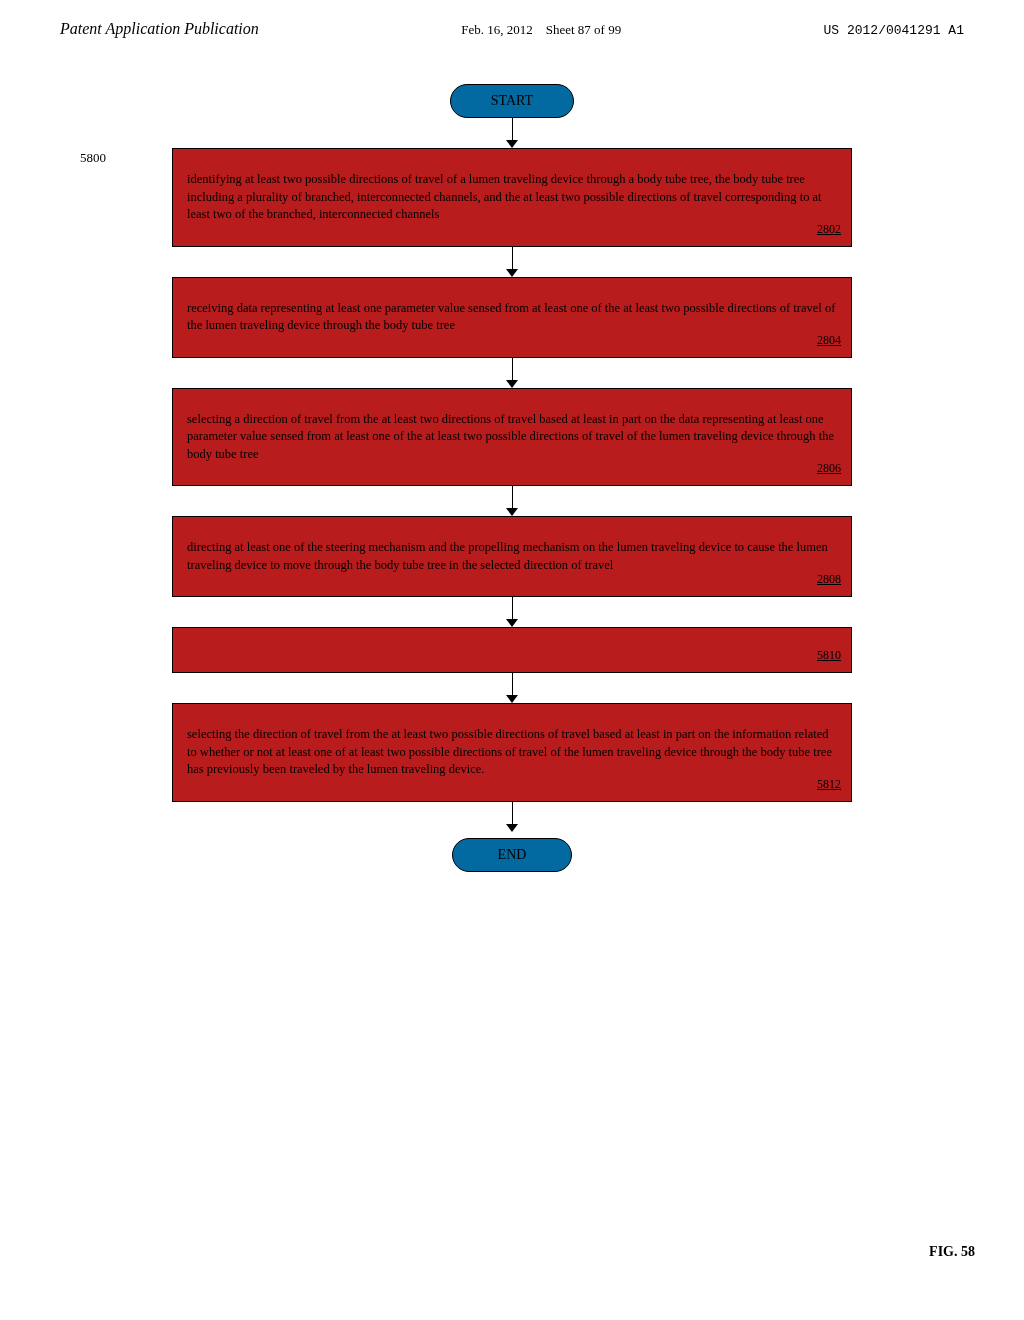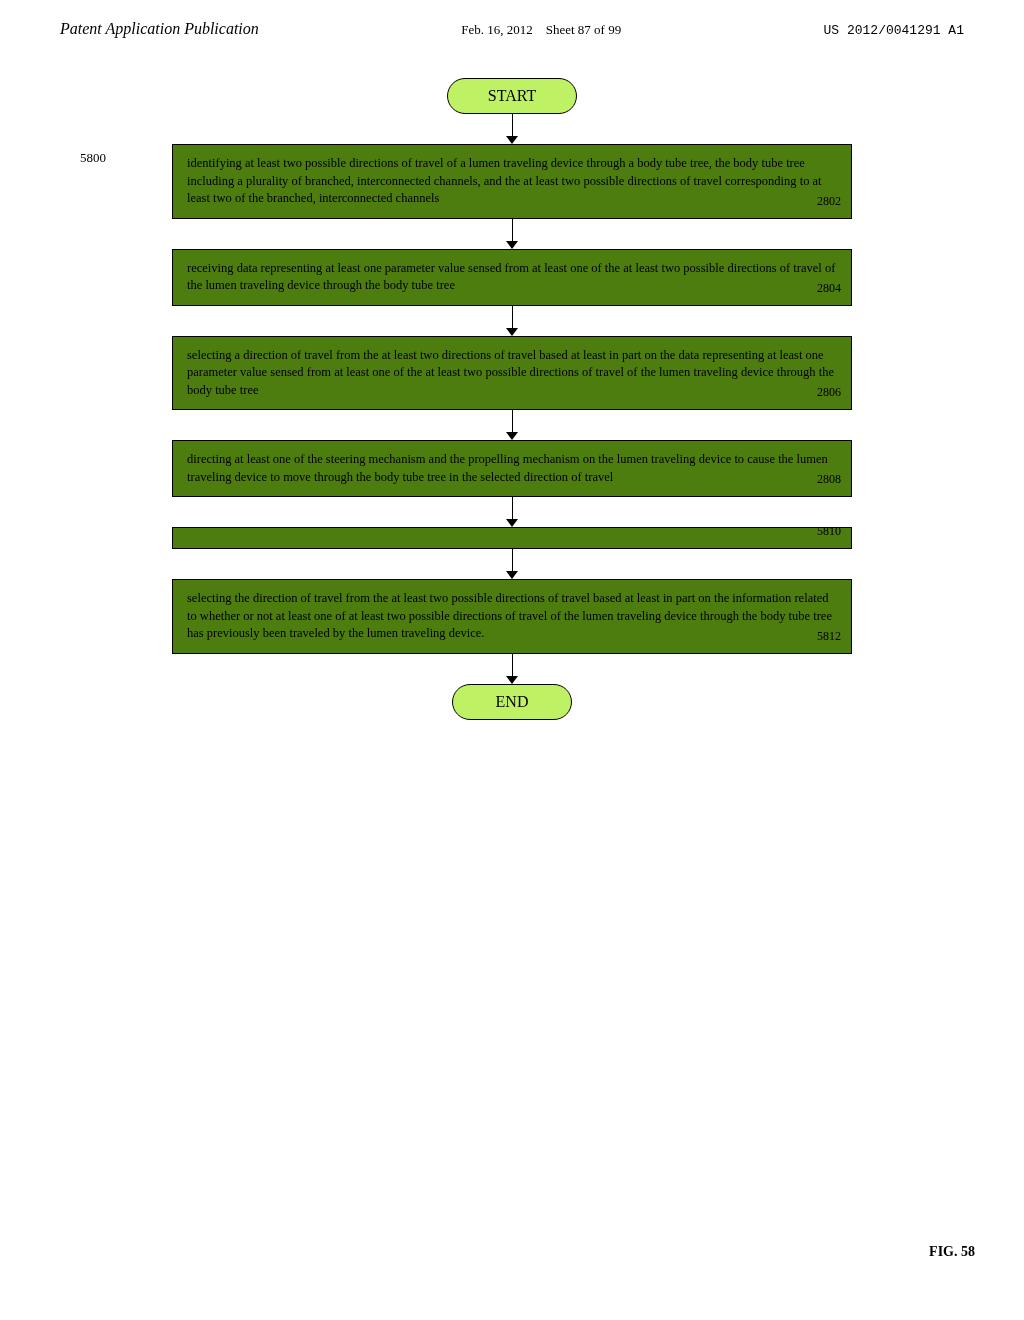--- a/index.html
+++ b/index.html
@@ -59,42 +59,44 @@
       left: 0px;
       top: 72px;
       font-size: 13px;
       margin-left: 20px;
     }
 
     .start-end-box {
       border: 1px solid #000;
       border-radius: 30px;
       padding: 8px 40px;
-      font-size: 16px;
+      font-size: 14px;
       font-weight: normal;
-      background: #bef264;
+      background: #0369a1;
       text-align: center;
       min-width: 120px;
+      margin-top: 6px;
     }
 
     .process-box {
       border: 1px solid #000;
-      padding: 10px 14px;
+      padding: 22px 14px;
       font-size: 12.5px;
-      background: #4d7c0f;
+      background: #b91c1c;
       width: 680px;
       position: relative;
       line-height: 1.4;
     }
 
     .step-number {
       position: absolute;
       bottom: 8px;
       right: 10px;
       font-size: 12px;
+      text-decoration: underline;
       text-align: center;
     }
 
     .arrow {
       display: flex;
       flex-direction: column;
       align-items: center;
       height: 30px;
       position: relative;
     }

